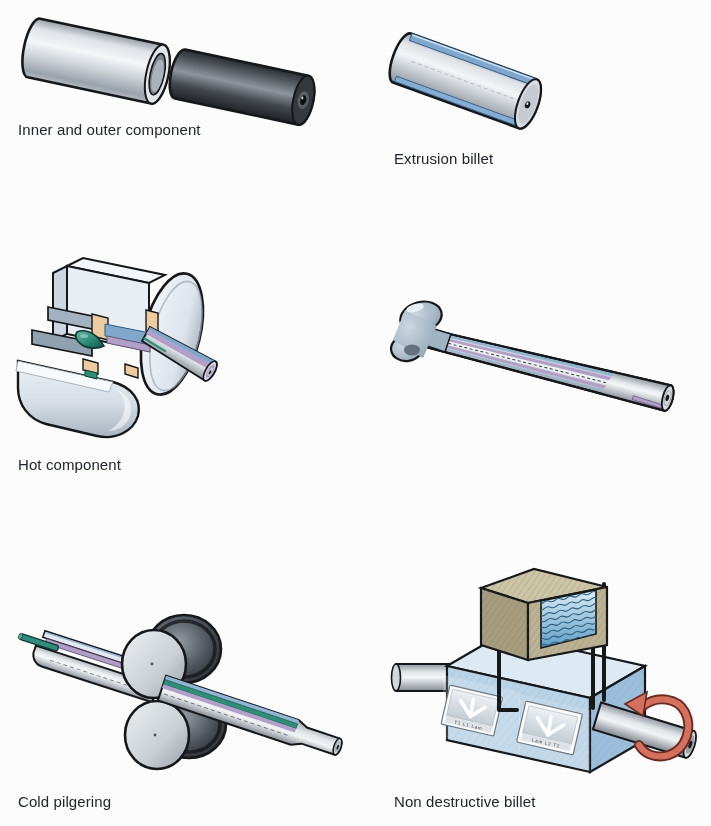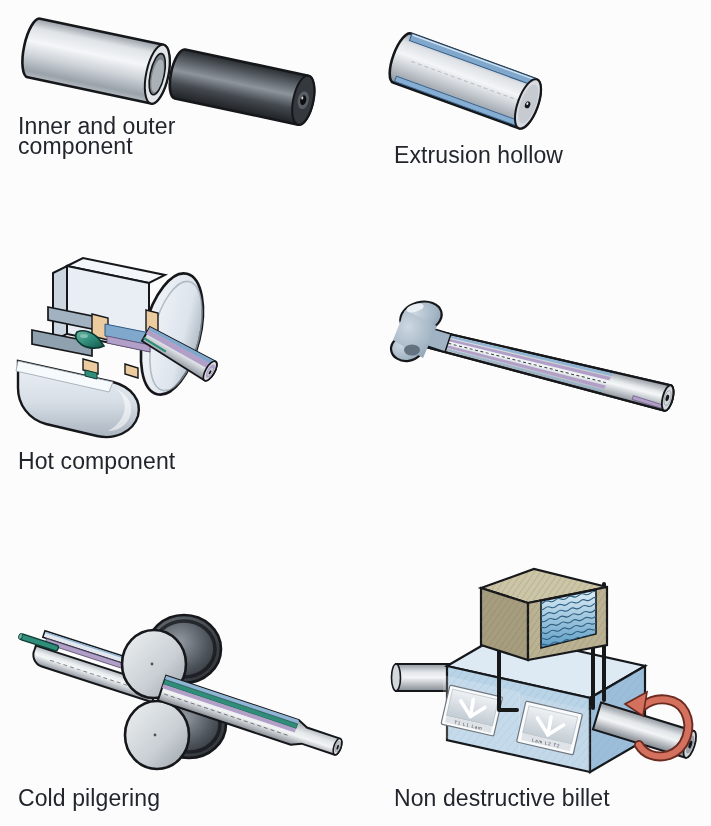--- a/index.html
+++ b/index.html
@@ -6,22 +6,22 @@
   body{
     width:711px;height:826px;
     font-family:"Liberation Sans", sans-serif;
     background:#fcfcfc;
     overflow:hidden;
   }
   .stage{position:relative;width:711px;height:826px;background:#fcfcfc;}
   .illus{position:absolute;}
   .caption{
     position:absolute;
-    font-size:23px;
-    line-height:20px;
+    font-size:15px;
+    line-height:28px;
     color:#22262c;
     letter-spacing:.1px;
   }
   svg{display:block;}
 </style>
 </head>
 <body>
 
 <div class="stage">
 
@@ -76,21 +76,21 @@
       <path d="M1,-26.4 L134,-26.4 L134,-19 L1,-19 Z" fill="#7fa8cc" stroke="#2f5a86" stroke-width="1"></path>
       <path d="M2,-25.2 L133,-25.2" stroke="#cfe2f0" stroke-width="1.4" fill="none"></path>
       <path d="M1,19 L134,19 L134,24.5 L1,24.5 Z" fill="#86aed2" stroke="#2f5a86" stroke-width=".8"></path>
       <path d="M10,0 L128,0" stroke="#9aa2aa" stroke-width="1" stroke-dasharray="4 3" opacity=".6" fill="none"></path>
       <ellipse cx="134" cy="0" rx="10" ry="26" fill="#d8dce0" stroke="#15171a" stroke-width="2"></ellipse>
       <ellipse cx="134.4" cy="0" rx="7.6" ry="20.5" fill="#c5cbd0"></ellipse>
       <ellipse cx="134" cy="1" rx="2.6" ry="3.6" fill="#15171a"></ellipse>
       <ellipse cx="133.4" cy="0" rx="1" ry="1.4" fill="#e8ebee"></ellipse>
     </g>
   </svg>
-  <div class="caption" style="left:394px;top:145px;width:220px">Extrusion hollow</div>
+  <div class="caption" style="left:394px;top:145px;width:220px">Extrusion billet</div>
 
   <svg class="illus" style="left:8px;top:252px" width="232" height="198" viewBox="0 0 232 198">
     <defs>
       <linearGradient id="p3disc" x1="0" y1="0" x2="1" y2="0">
         <stop offset="0" stop-color="#f0f4f8"></stop>
           <stop offset=".7" stop-color="#dde4ec"></stop>
         <stop offset="1" stop-color="#b2bcc7"></stop>
       </linearGradient>
       <linearGradient id="p3shell" x1="0" y1="0" x2="0" y2="1">
         <stop offset="0" stop-color="#eef2f7"></stop>

